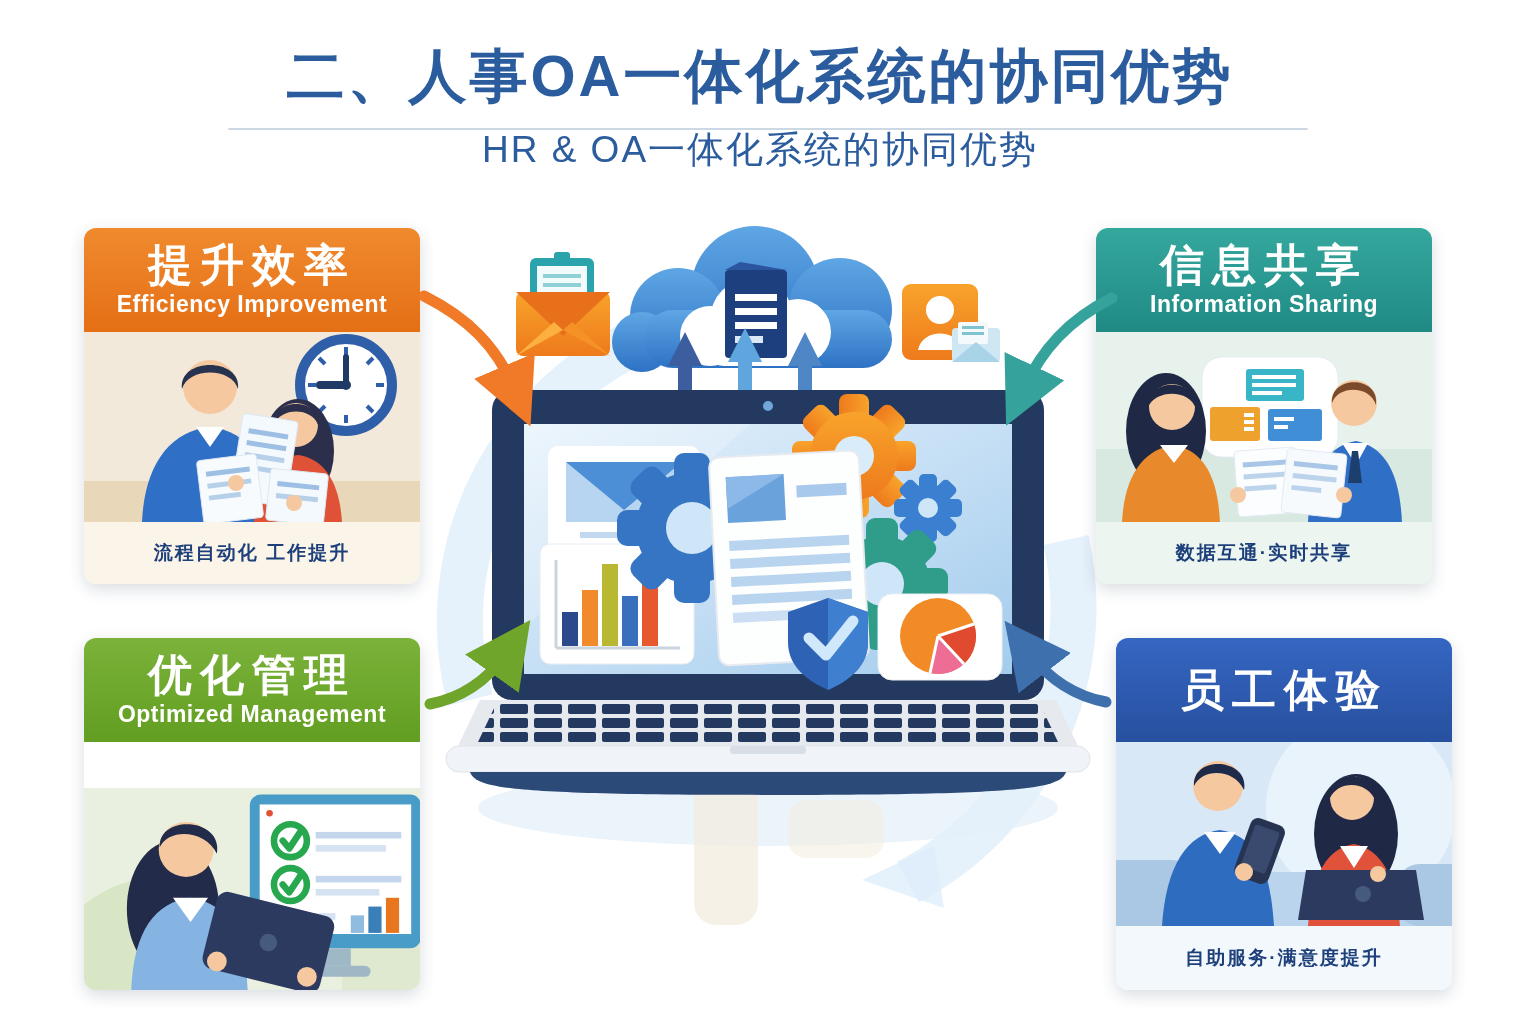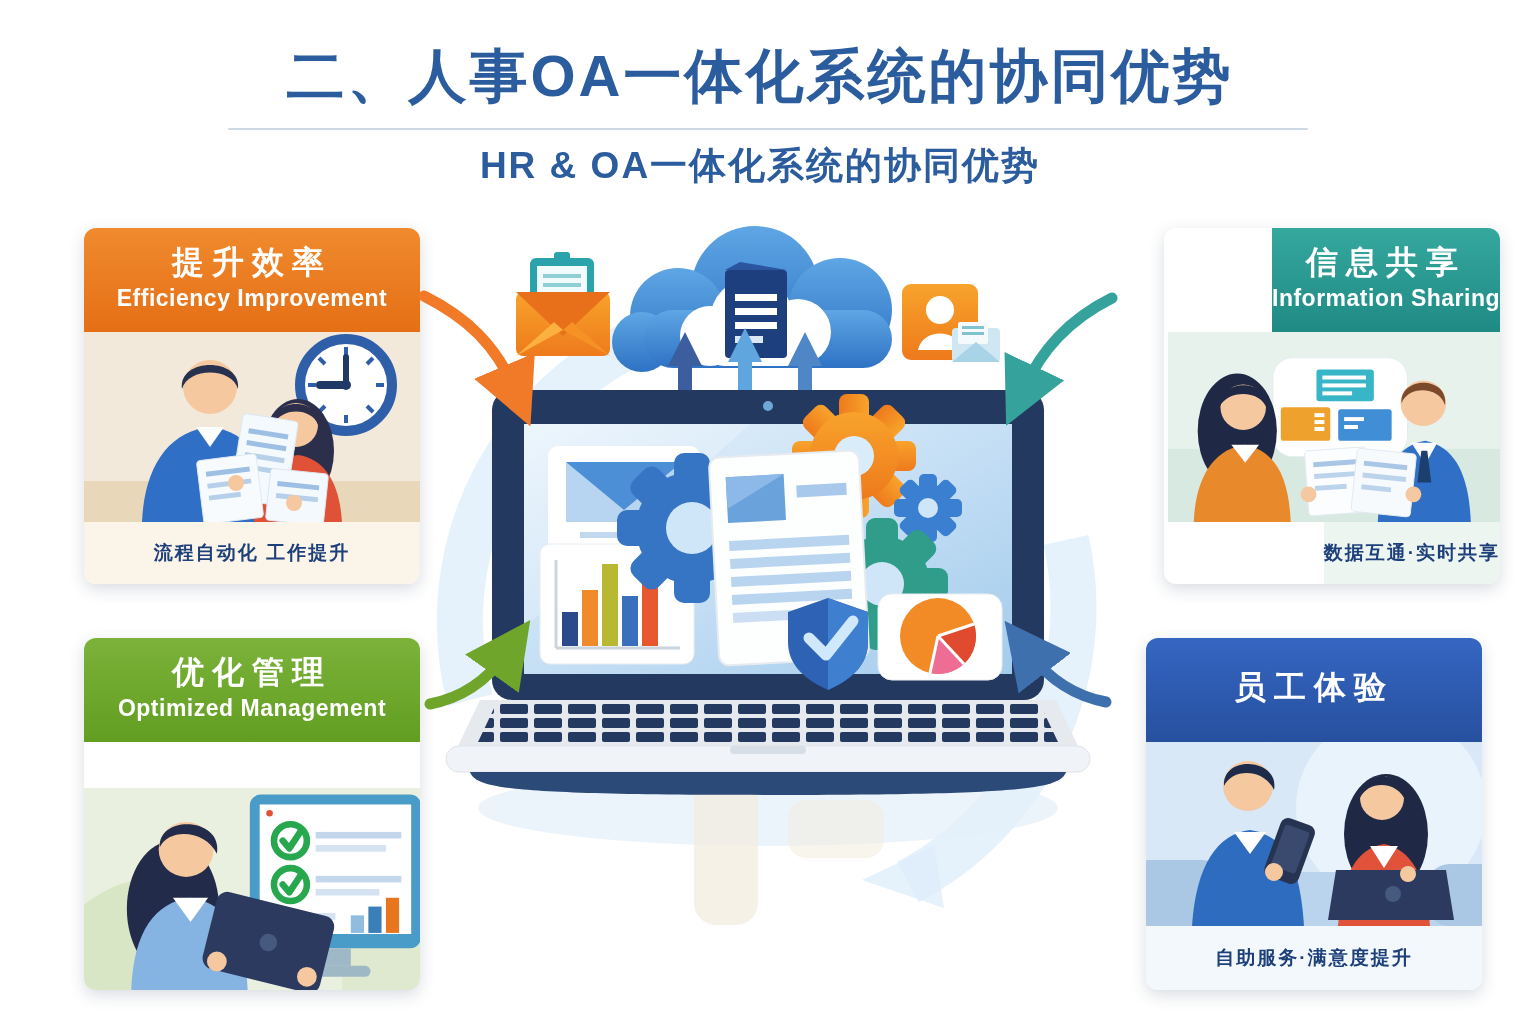--- a/index.html
+++ b/index.html
@@ -10,38 +10,38 @@
   
   .title{
     position:absolute;top:38px;left:0;width:100%;text-align:center;
     font-size:58px;font-weight:bold;color:#2b5c9e;letter-spacing:3px;
   }
   .title-divider{
     position:absolute;top:128px;left:228px;width:1080px;height:2px;
     background:#ccd8e4;border-radius:1px;
   }
   .subtitle{
-    position:absolute;top:141px;left:0;width:100%;text-align:center;
-    font-size:37px;font-weight:bold;color:#2b5c9e;letter-spacing:2px;
+    position:absolute;top:125px;left:0;width:100%;text-align:center;
+    font-size:37px;font-weight:normal;color:#2b5c9e;letter-spacing:2px;
   }
   
   .card{
     position:absolute;width:336px;border-radius:12px;overflow:hidden;
     box-shadow:0 5px 16px rgba(40,60,90,.18);display:flex;flex-direction:column;
     background:#fff;z-index:2;
   }
   .card-tl{left:84px;top:228px;height:356px;}
-  .card-tr{left:1164px;top:228px;height:356px;align-items:flex-end;}
+  .card-tr{left:1096px;top:228px;height:356px;}
   .card-bl{left:84px;top:638px;height:352px;gap:46px;}
-  .card-br{left:1116px;top:638px;height:352px;margin-left:30px;}
+  .card-br{left:1116px;top:638px;height:352px;}
   .card-header{
     height:104px;flex:0 0 104px;display:flex;flex-direction:column;
     align-items:center;justify-content:center;color:#fff;
   }
-  .card-header .h-cn{font-size:32px;font-weight:bold;letter-spacing:8px;line-height:1.05;font-family:Liberation Mono, monospace;}
+  .card-header .h-cn{font-size:44px;font-weight:bold;letter-spacing:8px;line-height:1.05;}
   .card-header .h-en{font-size:23px;font-weight:600;margin-top:3px;letter-spacing:.5px;}
   .hdr-orange{background:linear-gradient(180deg,#f08a2e,#e56f15);}
   .hdr-teal{background:linear-gradient(180deg,#35a89e,#1f8a84);}
   .hdr-green{background:linear-gradient(180deg,#7cb23a,#619e21);}
   .hdr-blue{background:linear-gradient(180deg,#3566c2,#27509f);}
   .card-img{flex:1;position:relative;overflow:hidden;}
   .card-img svg{display:block;width:100%;height:100%;}
   .card-caption{
     flex:0 0 62px;height:62px;display:flex;align-items:center;justify-content:center;
     font-size:19px;font-weight:bold;color:#1d3f7a;letter-spacing:2px;white-space:nowrap;

